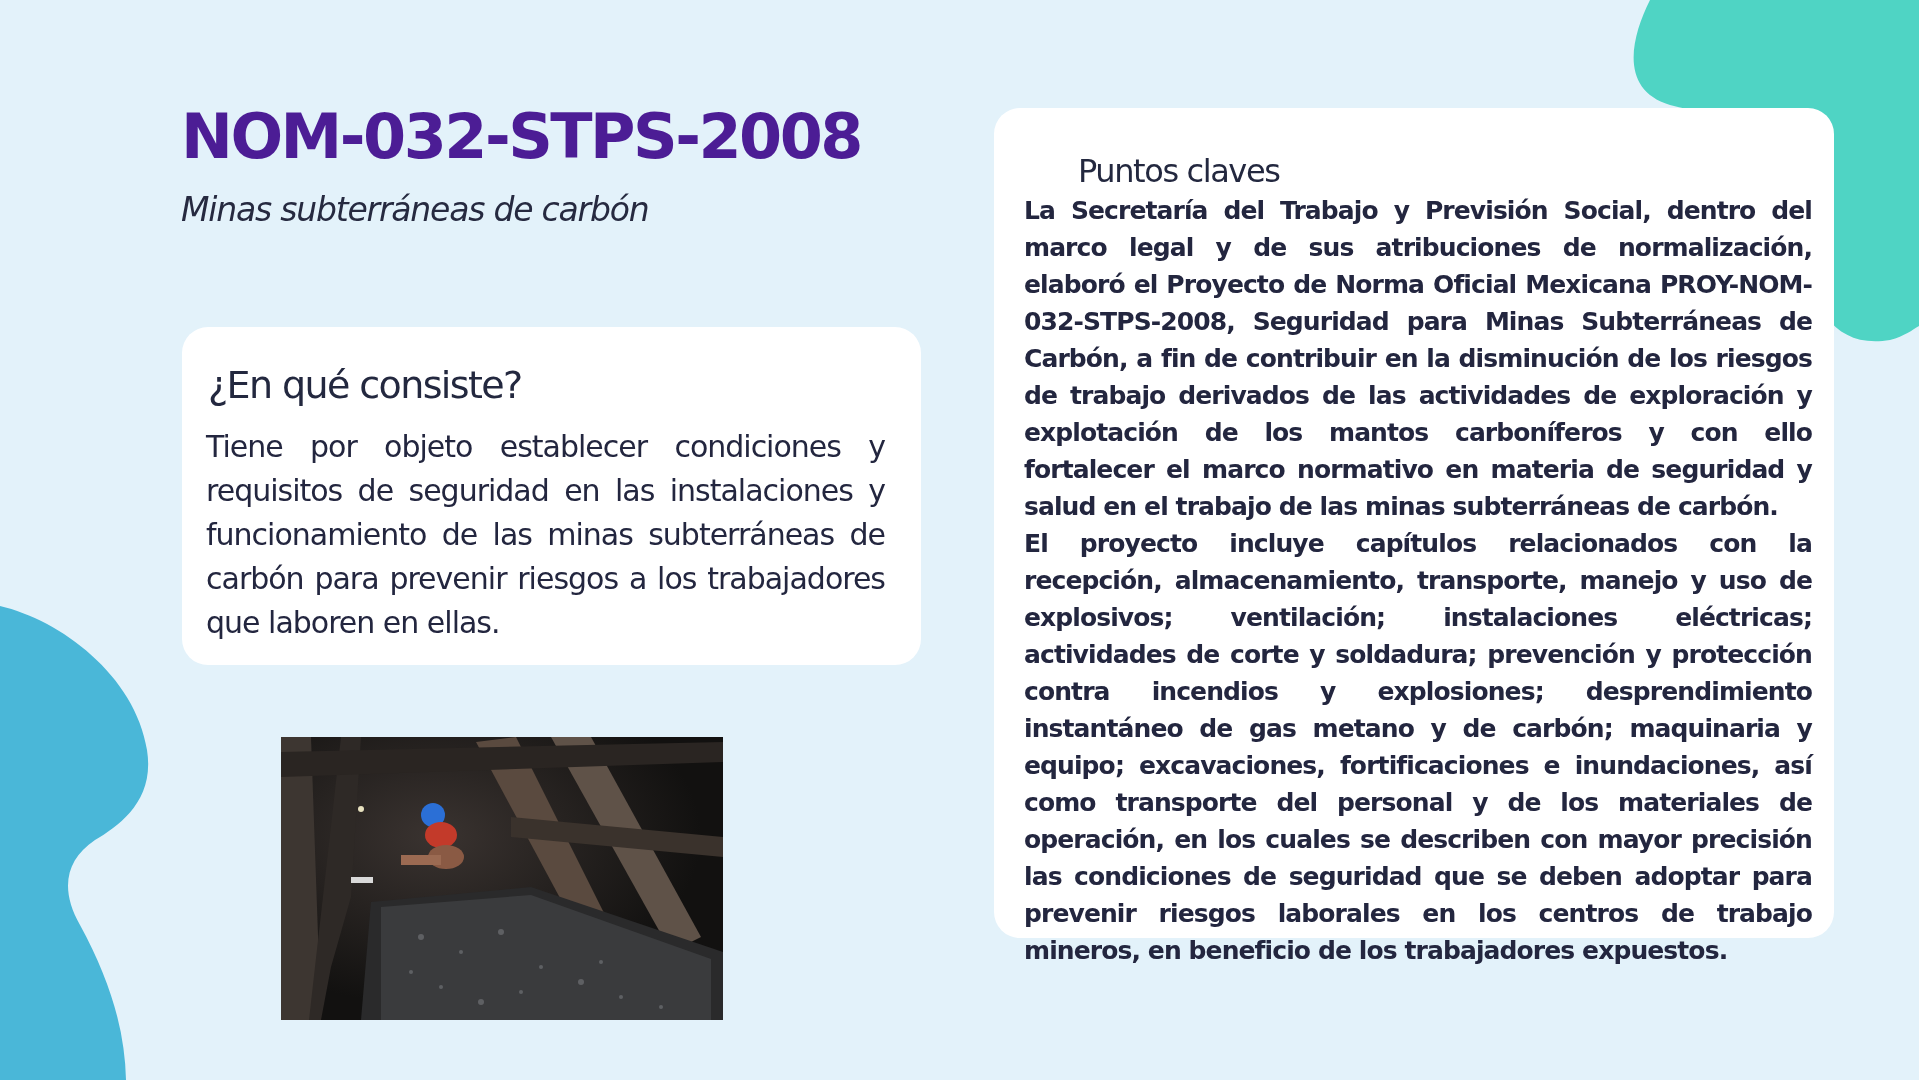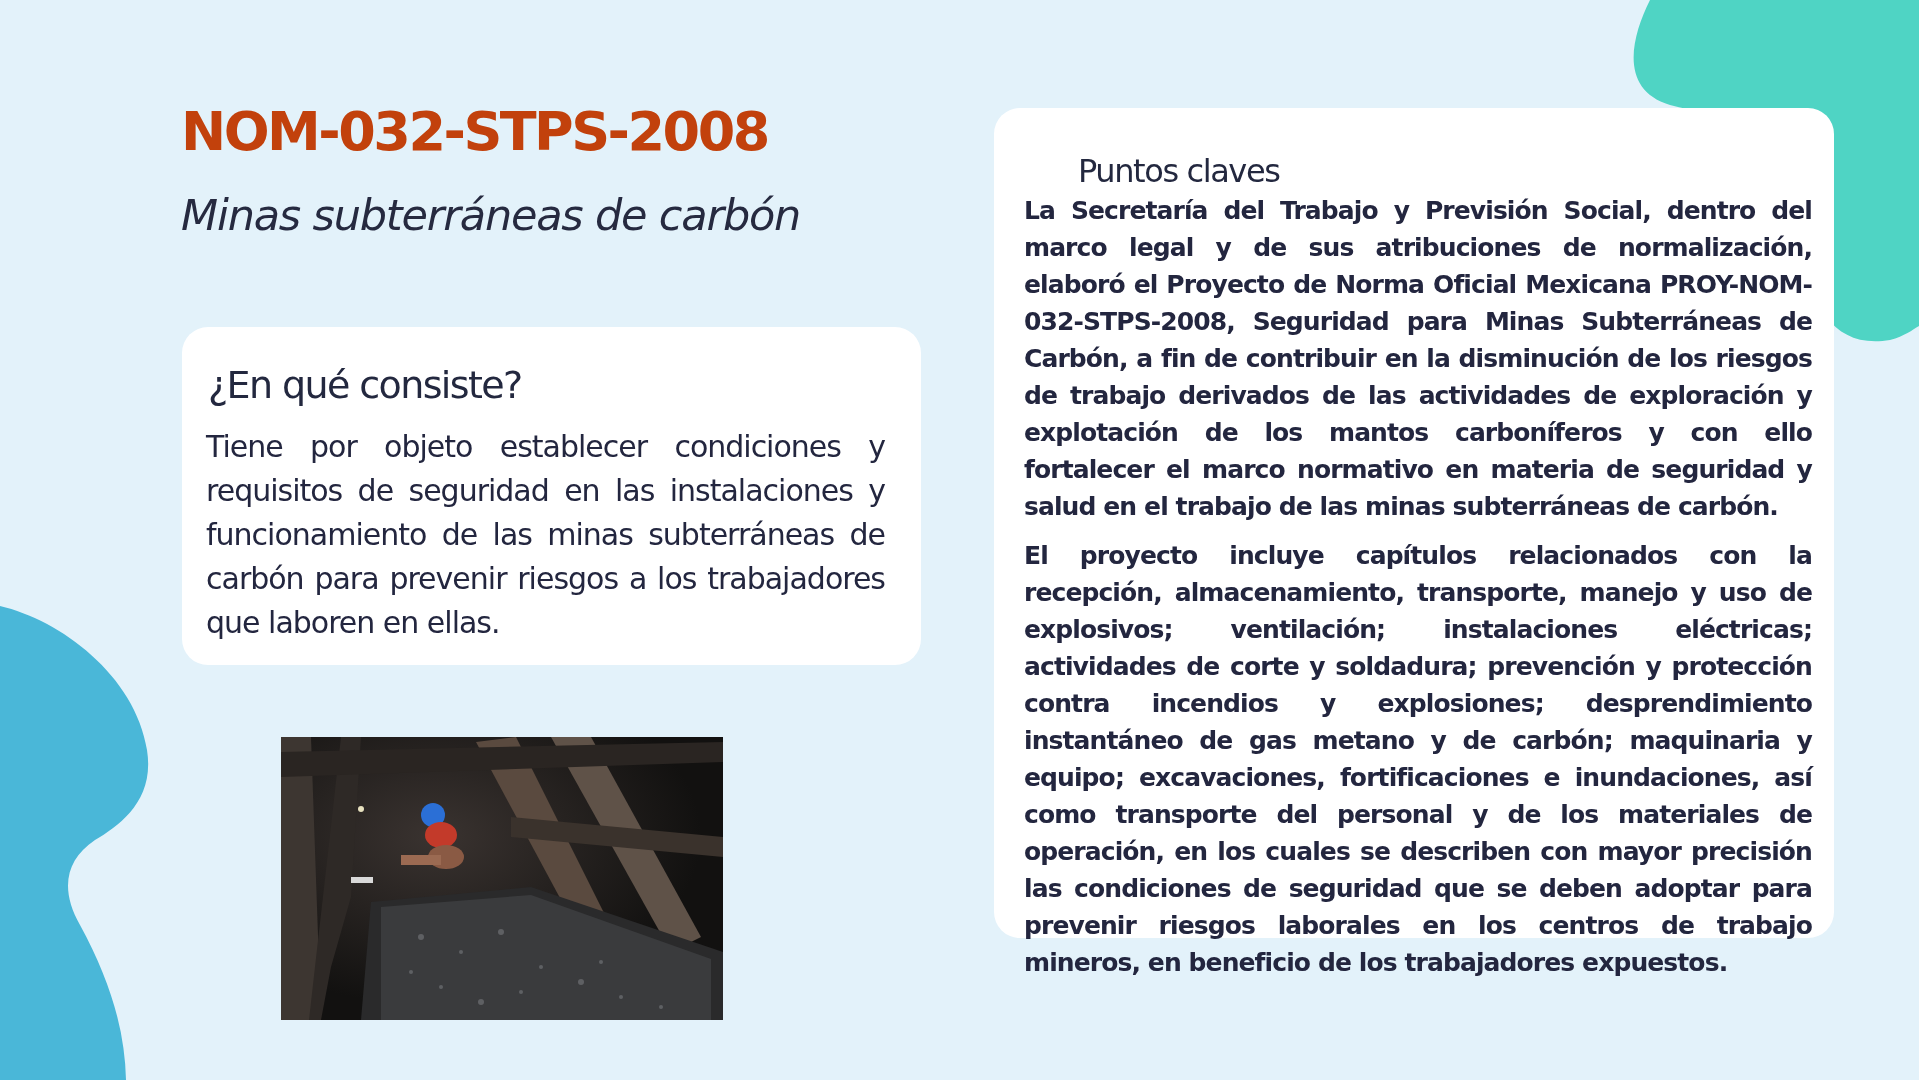--- a/index.html
+++ b/index.html
@@ -31,33 +31,33 @@
       width: 160px;
       height: 480px;
     }
     .slide-title {
       position: absolute;
       left: 181px;
       top: 100px;
       margin: 0;
       font-family: "DejaVu Sans", sans-serif;
       font-weight: bold;
-      font-size: 54px;
+      font-size: 62px;
       letter-spacing: -2.5px;
-      color: #c2410c;
+      color: #4c1d95;
       z-index: 2;
     }
     .slide-subtitle {
       position: absolute;
       left: 181px;
       top: 190px;
       margin: 0;
       font-family: "DejaVu Sans", sans-serif;
       font-style: italic;
-      font-size: 43px;
+      font-size: 33px;
       font-weight: normal;
       letter-spacing: -1.2px;
       color: #262a40;
       z-index: 2;
     }
     .card {
       position: absolute;
       background: #ffffff;
       border-radius: 26px;
       z-index: 1;
@@ -105,21 +105,21 @@
       line-height: 44px;
       letter-spacing: -1.0px;
     }
     .card-right .card-body {
       font-size: 25px;
       line-height: 37px;
       letter-spacing: -0.9px;
       font-weight: bold;
     }
     .card-right .card-body + .card-body {
-      margin-top: 12px;
+      margin-top: 0;
     }
     .photo {
       position: absolute;
       left: 281px;
       top: 737px;
       width: 442px;
       height: 283px;
       z-index: 1;
       overflow: hidden;
       background: #1b1a19;

